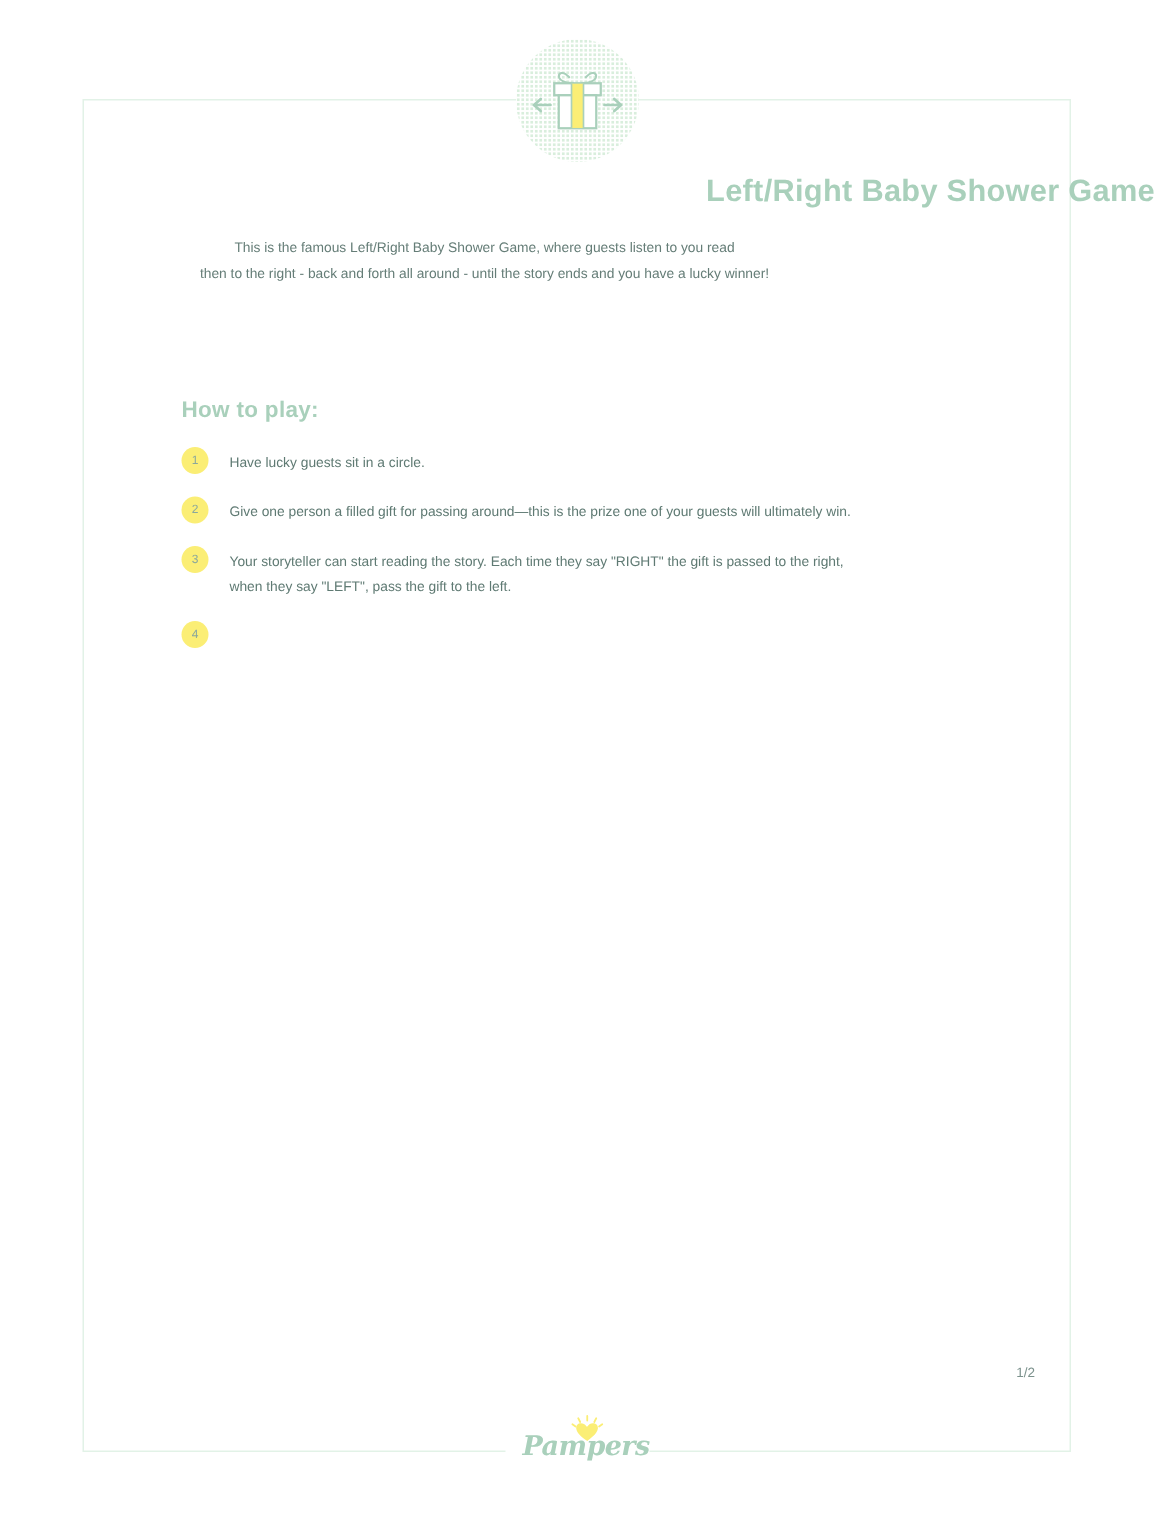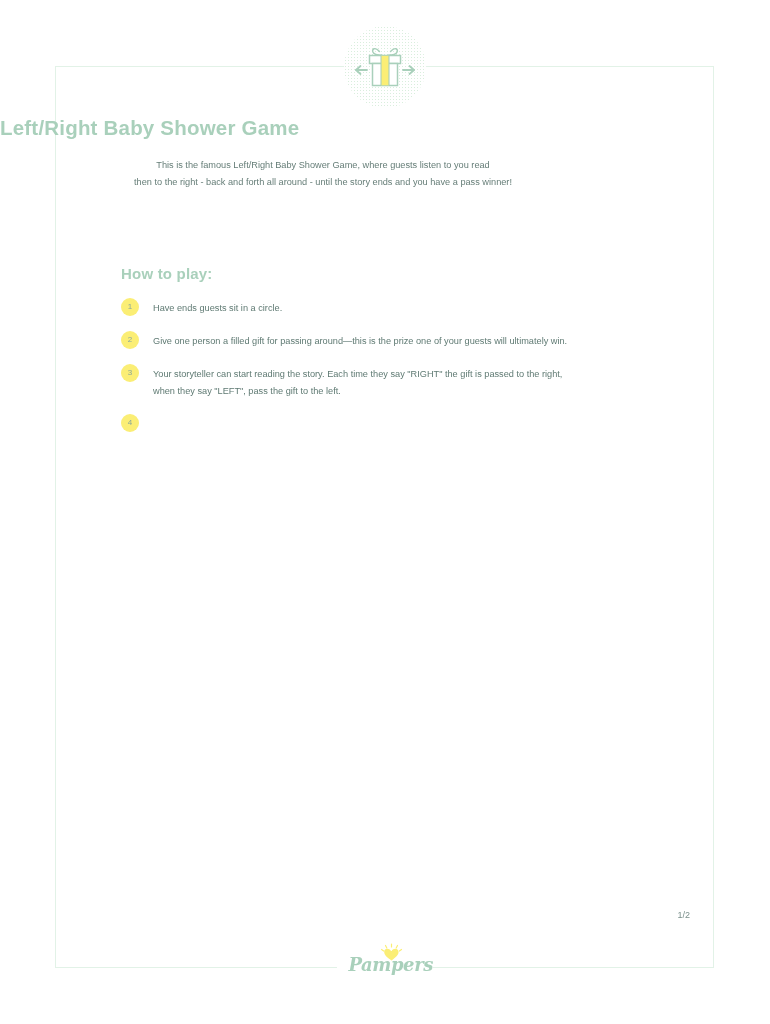--- a/index.html
+++ b/index.html
@@ -49,21 +49,21 @@
     position: absolute;
     inset: 0;
   }
 
   
   #title {
     position: absolute;
     left: 0;
     top: 116px;
     width: 770px;
-    text-align: left;
+    text-align: right;
     font-size: 20.5px;
     font-weight: bold;
     letter-spacing: 0.2px;
     color: #a9d0bb;
   }
 
   
   #intro {
     position: absolute;
     left: 0;
@@ -184,29 +184,29 @@
       <line x1="59" y1="44" x2="70" y2="44"></line>
       <polyline points="65.5,40 70,44 65.5,48"></polyline>
     </g>
   </svg>
 </div>
 
 <div id="title">Left/Right Baby Shower Game</div>
 
 <div id="intro">
   <span class="line">This is the famous Left/Right Baby Shower Game, where guests listen to you read</span>
-  <span class="line">then to the right - back and forth all around - until the story ends and you have a pass winner!</span>
+  <span class="line">then to the right - back and forth all around - until the story ends and you have a lucky winner!</span>
 </div>
 
 <div id="howto-heading">How to play:</div>
 
 <div id="steps">
   <div class="step">
     <div class="step-badge">1</div>
-    <div class="step-text">Have ends guests sit in a circle.</div>
+    <div class="step-text">Have lucky guests sit in a circle.</div>
   </div>
   <div class="step">
     <div class="step-badge">2</div>
     <div class="step-text">Give one person a filled gift for passing around—this is the prize one of your guests will ultimately win.</div>
   </div>
   <div class="step">
     <div class="step-badge">3</div>
     <div class="step-text">Your storyteller can start reading the story. Each time they say "RIGHT" the gift is passed to the right, when they say "LEFT", pass the gift to the left.</div>
   </div>
   <div class="step">

